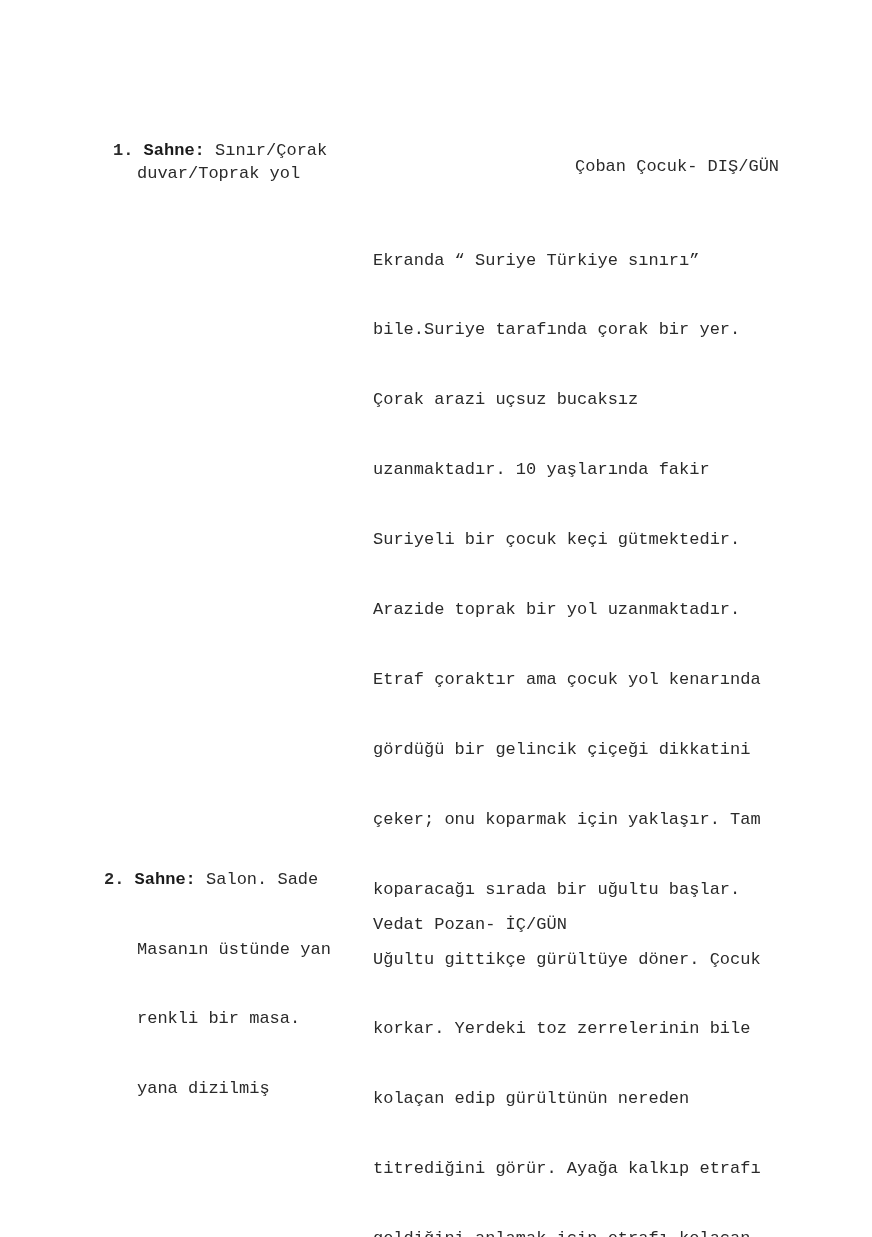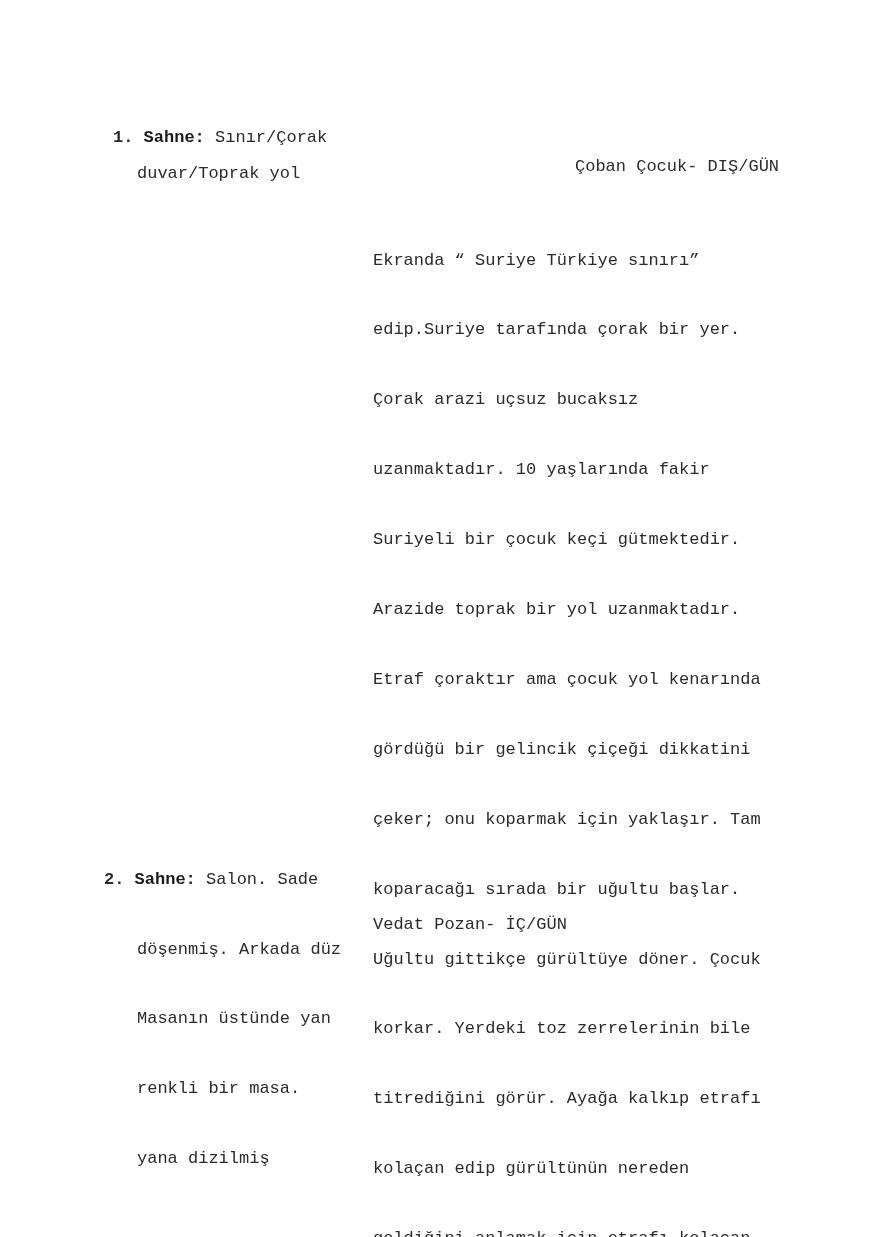--- a/index.html
+++ b/index.html
@@ -7,59 +7,58 @@
          font-family: "Liberation Mono", "DejaVu Sans Mono", monospace; color: #2a2a2a; }
   .line { position: absolute; white-space: pre; font-size: 17px; line-height: 23.3px; }
   .num { font-weight: bold; }
   .bold { font-weight: bold; color: #1a1a1a; }
   .block { position: absolute; font-size: 17px; line-height: 23.3px; white-space: pre; }
 </style>
 </head>
 <body>
 
 <div>
-  <div class="line" style="left:113px; top:126px;"><span class="num">1.</span> <span class="bold">Sahne:</span><span> Sınır/Çorak</span></div>
+  <div class="line" style="left:113px; top:139px;"><span class="num">1.</span> <span class="bold">Sahne:</span><span> Sınır/Çorak</span></div>
   <div class="line" style="left:137px; top:162px;">duvar/Toprak yol</div>
   <div class="line" style="left:575px; top:155px;">Çoban Çocuk- DIŞ/GÜN</div>
 
   <div class="block" style="left:373px; top:202px;">
     <div>Ekranda “ Suriye Türkiye sınırı”</div>
-    <div>edip.Suriye tarafında çorak bir yer.</div>
+    <div>bile.Suriye tarafında çorak bir yer.</div>
     <div>Çorak arazi uçsuz bucaksız</div>
     <div>uzanmaktadır. 10 yaşlarında fakir</div>
     <div>Suriyeli bir çocuk keçi gütmektedir.</div>
     <div>Arazide toprak bir yol uzanmaktadır.</div>
     <div>Etraf çoraktır ama çocuk yol kenarında</div>
     <div>gördüğü bir gelincik çiçeği dikkatini</div>
     <div>çeker; onu koparmak için yaklaşır. Tam</div>
     <div>koparacağı sırada bir uğultu başlar.</div>
     <div>Uğultu gittikçe gürültüye döner. Çocuk</div>
     <div>korkar. Yerdeki toz zerrelerinin bile</div>
+    <div>kolaçan edip gürültünün nereden</div>
     <div>titrediğini görür. Ayağa kalkıp etrafı</div>
-    <div>kolaçan edip gürültünün nereden</div>
     <div>geldiğini anlamak için etrafı kolaçan</div>
     
     
     
     
     
     
     
     
     
     
   </div>
 </div>
 
 <div>
   <div class="line" style="left:104px; top:868px;"><span class="num">2.</span> <span class="bold">Sahne:</span><span> Salon. Sade</span></div>
   <div class="line" style="left:373px; top:913px;">Vedat Pozan- İÇ/GÜN</div>
 
   <div class="block" style="left:137px; top:891px;">
-    <div>döşenmiş. Arkada düz</div>
     <div>Masanın üstünde yan</div>
     <div>renkli bir masa.</div>
     <div>yana dizilmiş</div>
     
     
     
     
     
     
     

